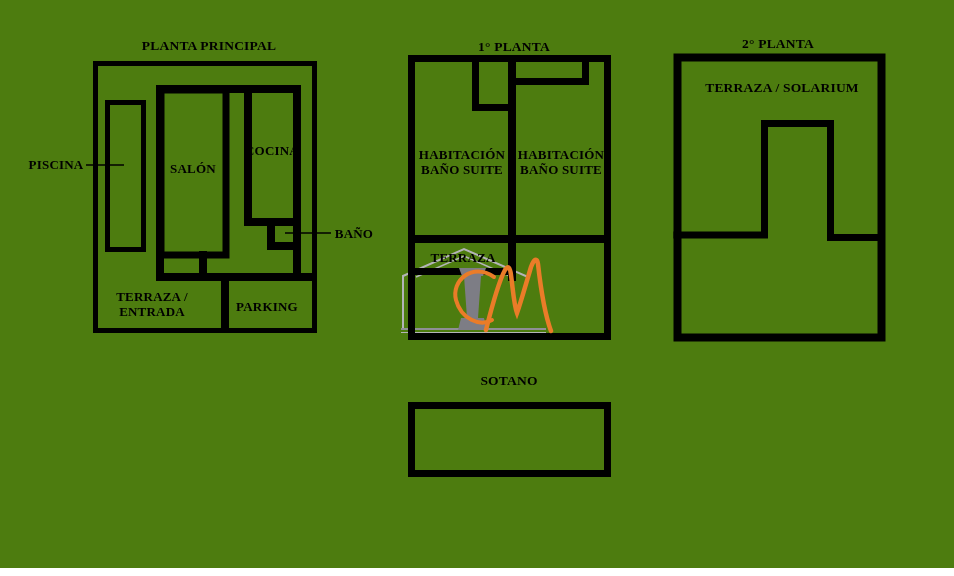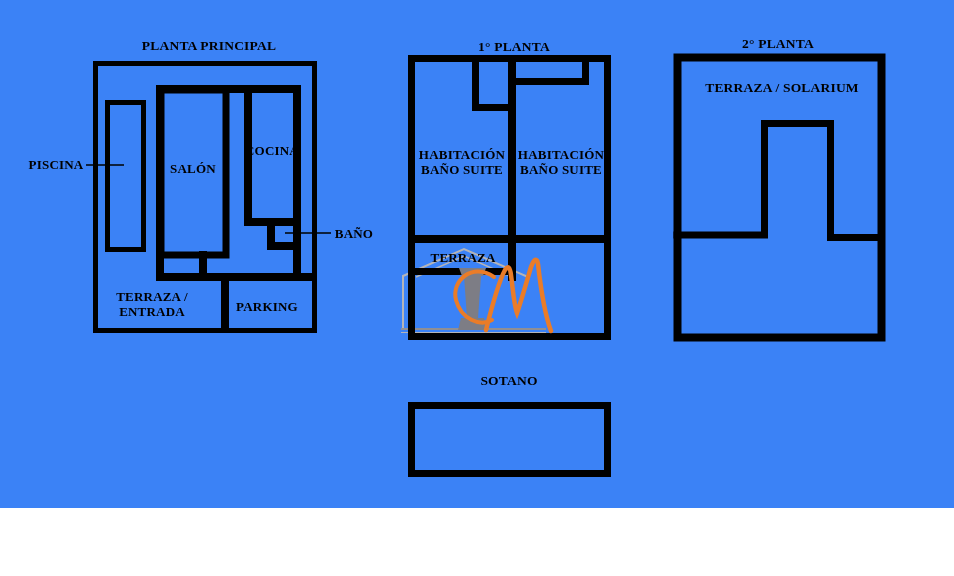--- a/index.html
+++ b/index.html
@@ -1,16 +1,16 @@
 <!DOCTYPE html>
 <html><head>
 <meta charset="utf-8">
 <style>
   html,body{margin:0;padding:0;background:#ffffff;}
-  .canvas{position:relative;width:954px;height:508px;background:#3b82f6;overflow:hidden;
+  .canvas{position:relative;width:954px;height:568px;background:#4d7c0f;overflow:hidden;
           font-family:"Liberation Serif", serif;}
   svg{display:block;}
   .wall{fill:none;stroke:#000000;stroke-linecap:butt;}
   .wallline{stroke:#000000;stroke-linecap:butt;}
   .leader{stroke:#000000;stroke-width:1.4;}
   text{font-family:"Liberation Serif", serif;font-weight:bold;fill:#000000;
        text-anchor:middle;letter-spacing:0.2px;}
   .title{font-size:13.5px;}
   .room-label{font-size:13px;}
   .room-label-lg{font-size:13.5px;}

